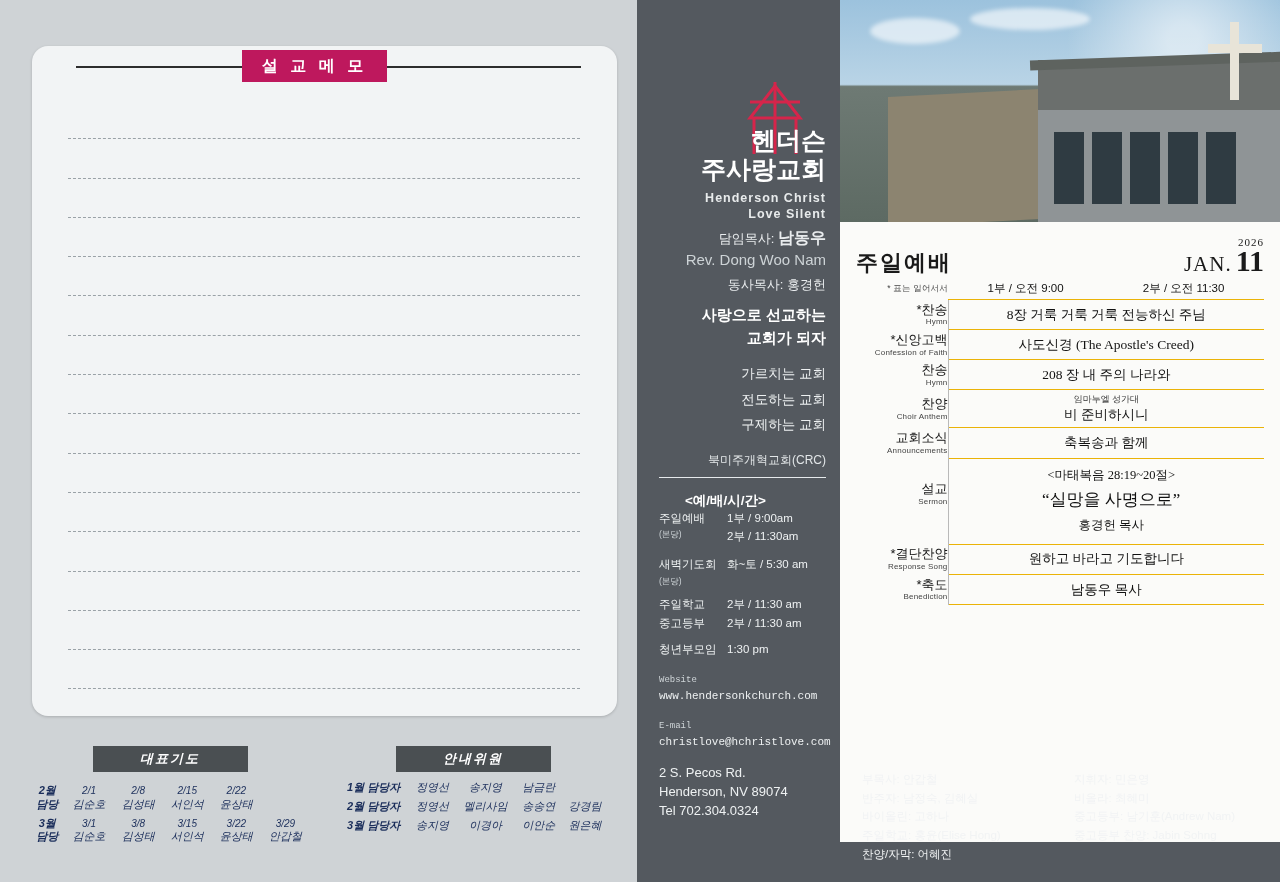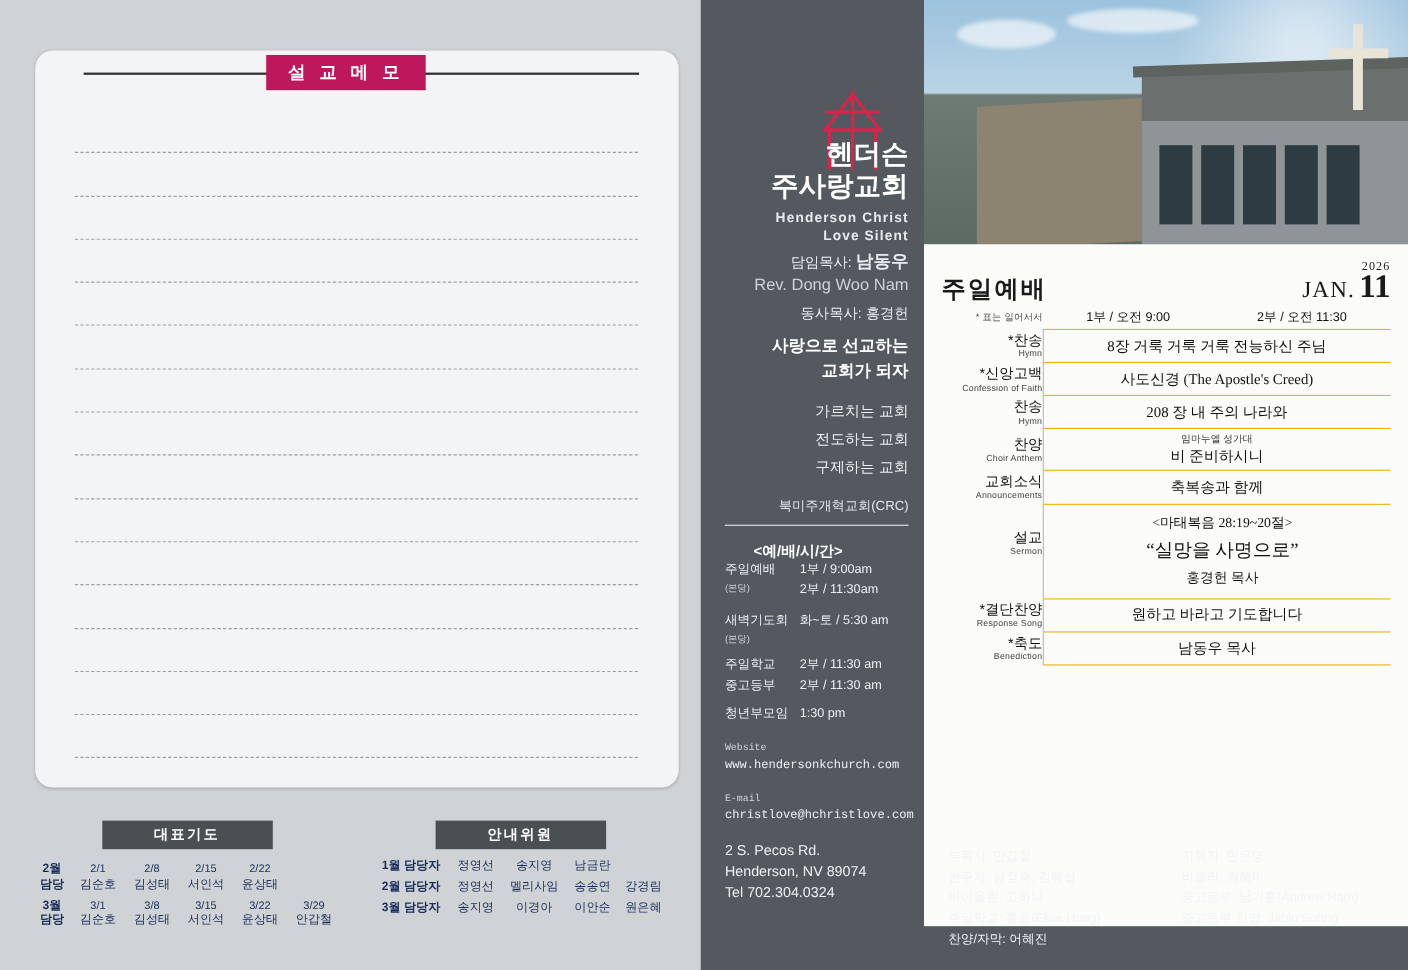--- a/index.html
+++ b/index.html
@@ -57,21 +57,21 @@
     border-bottom:1px dashed #9aa2a7;
     height:39.3px;
   }
 
   
   .bottom-tables {
     position:absolute;
     left:0; bottom:0;
     width:637px; height:150px;
   }
-  .tbl { position:absolute; top:14px; }
+  .tbl { position:absolute; top:14px;font-style:italic; }
   .tbl-a { left:30px; width:280px; }
   .tbl-b { left:338px; width:270px; }
   .tbl-head {
     background:#4a4f52; color:#fff;
     text-align:center; font-size:13px; font-weight:bold;
     padding:4px 0; letter-spacing:2px;
     width:155px; margin:0 auto 8px auto;
   }
   .tbl table { border-collapse:collapse; width:100%; }
   .tbl td {

